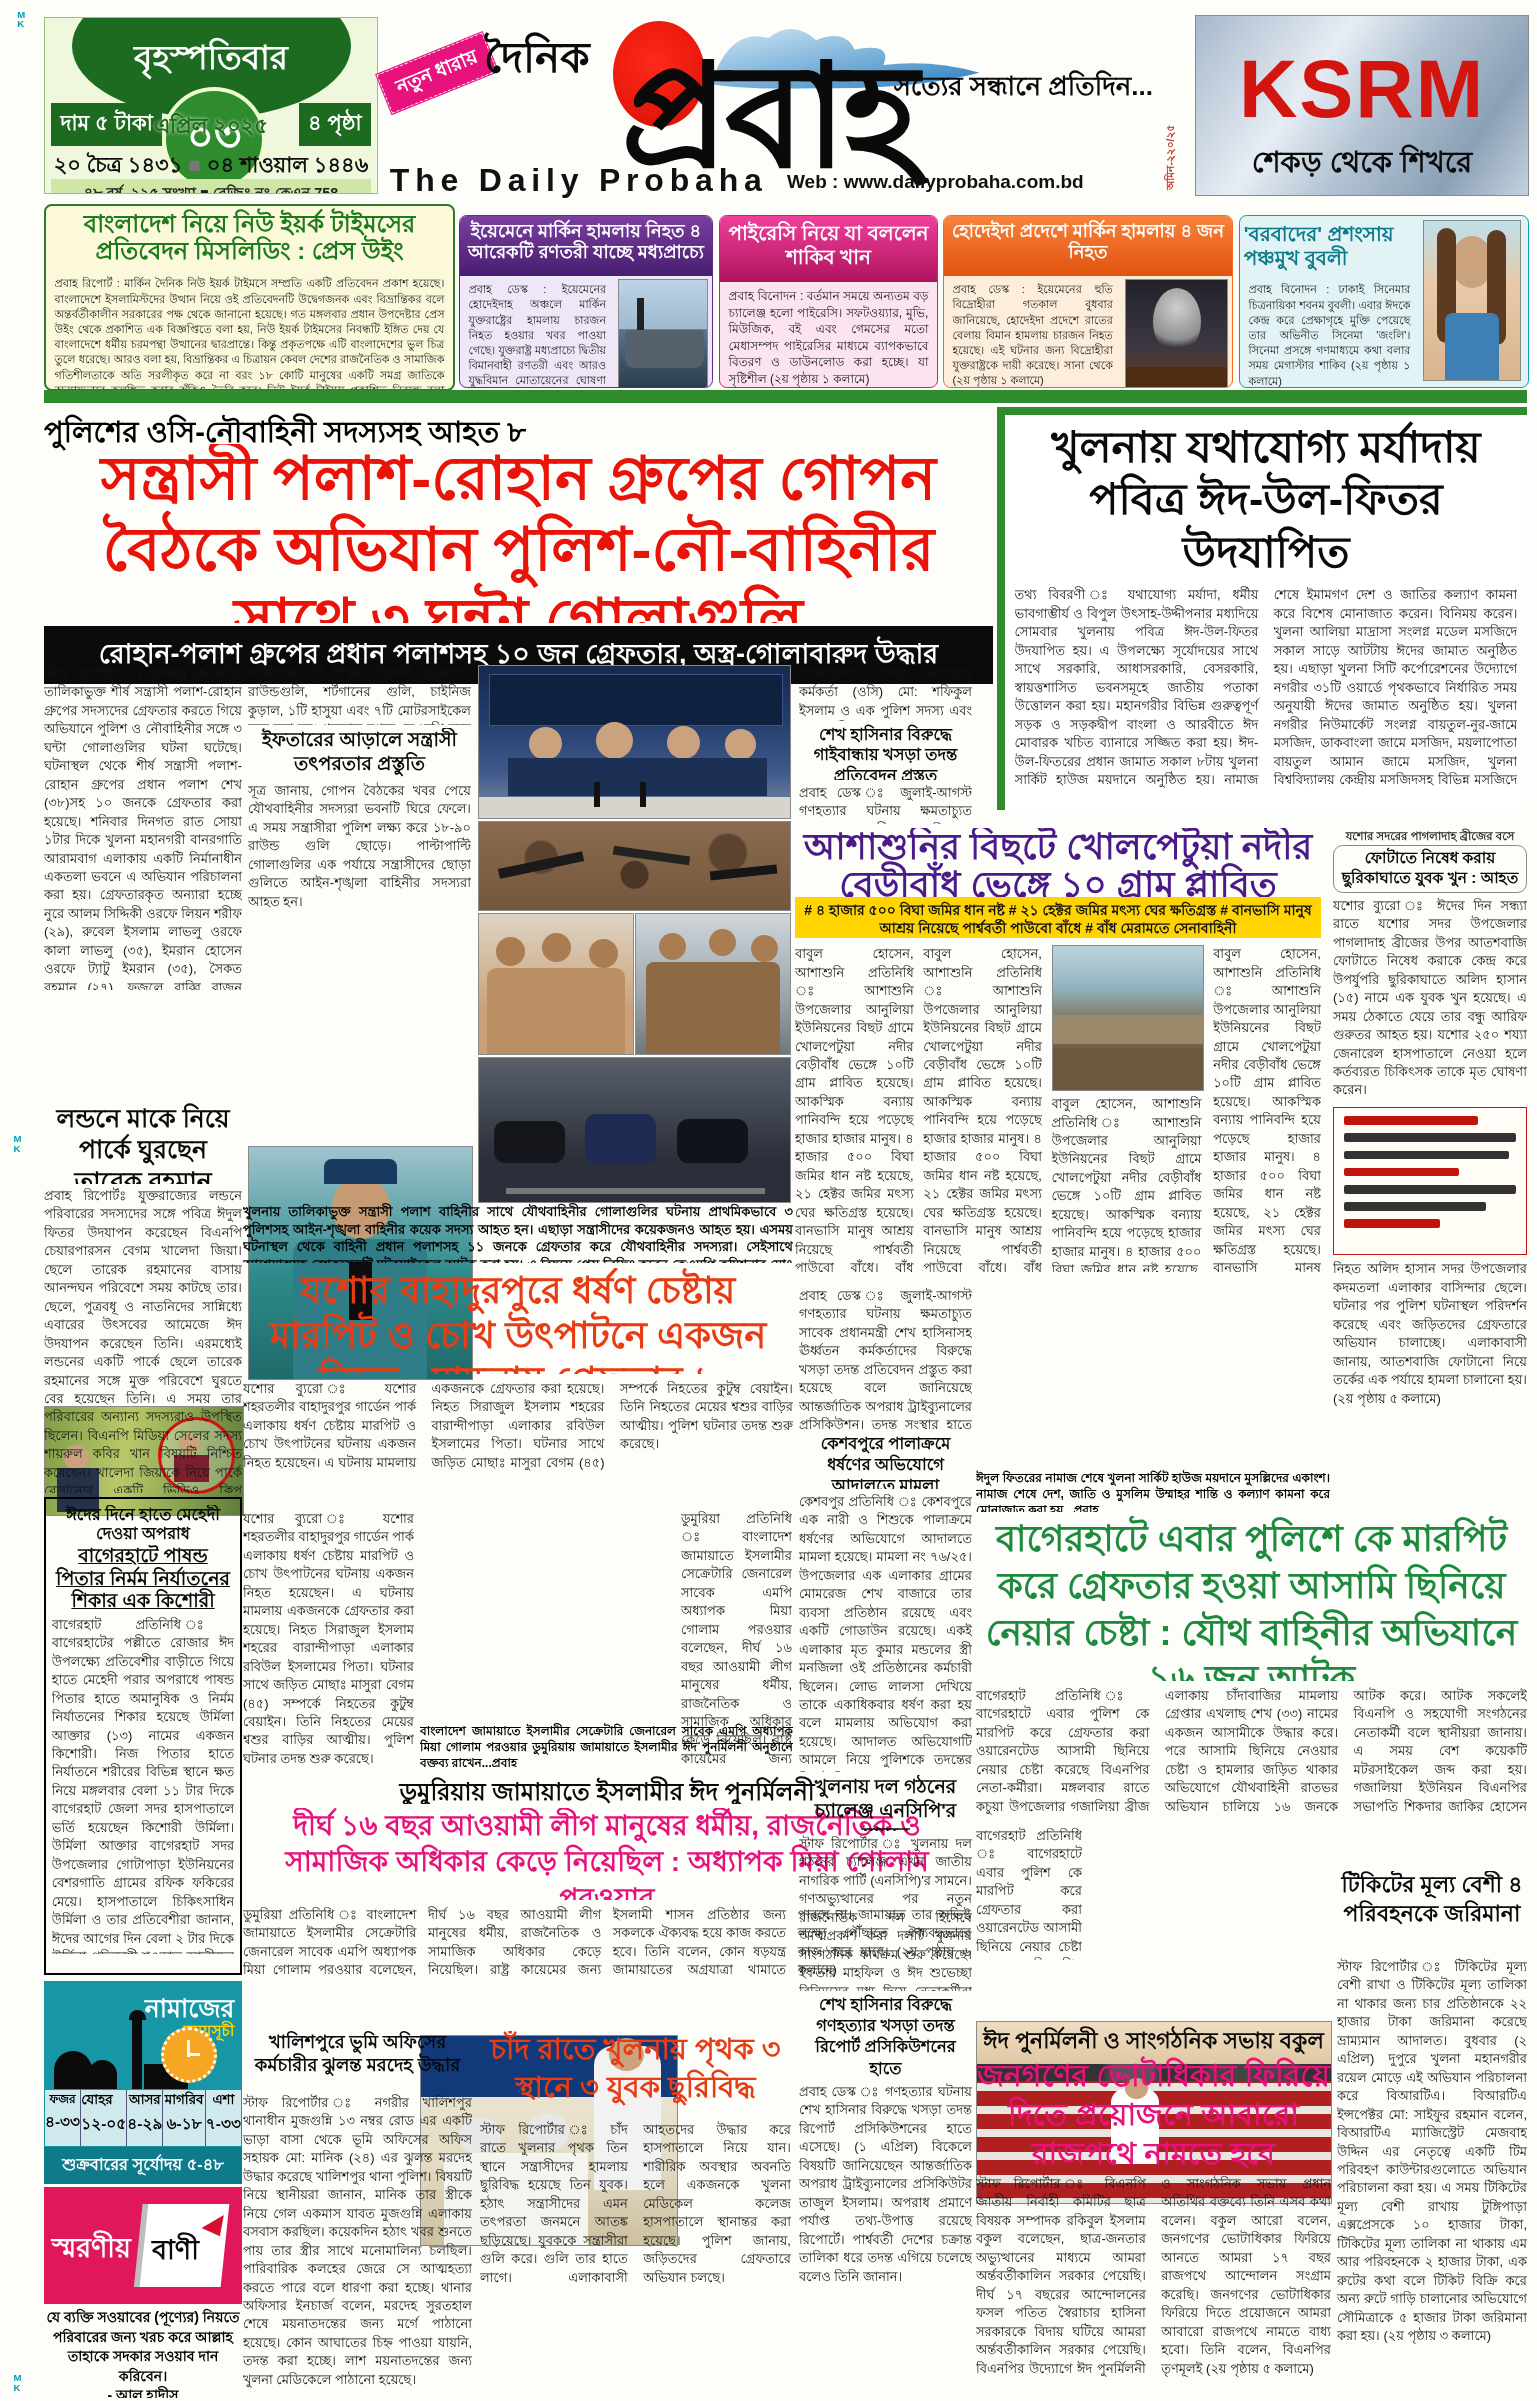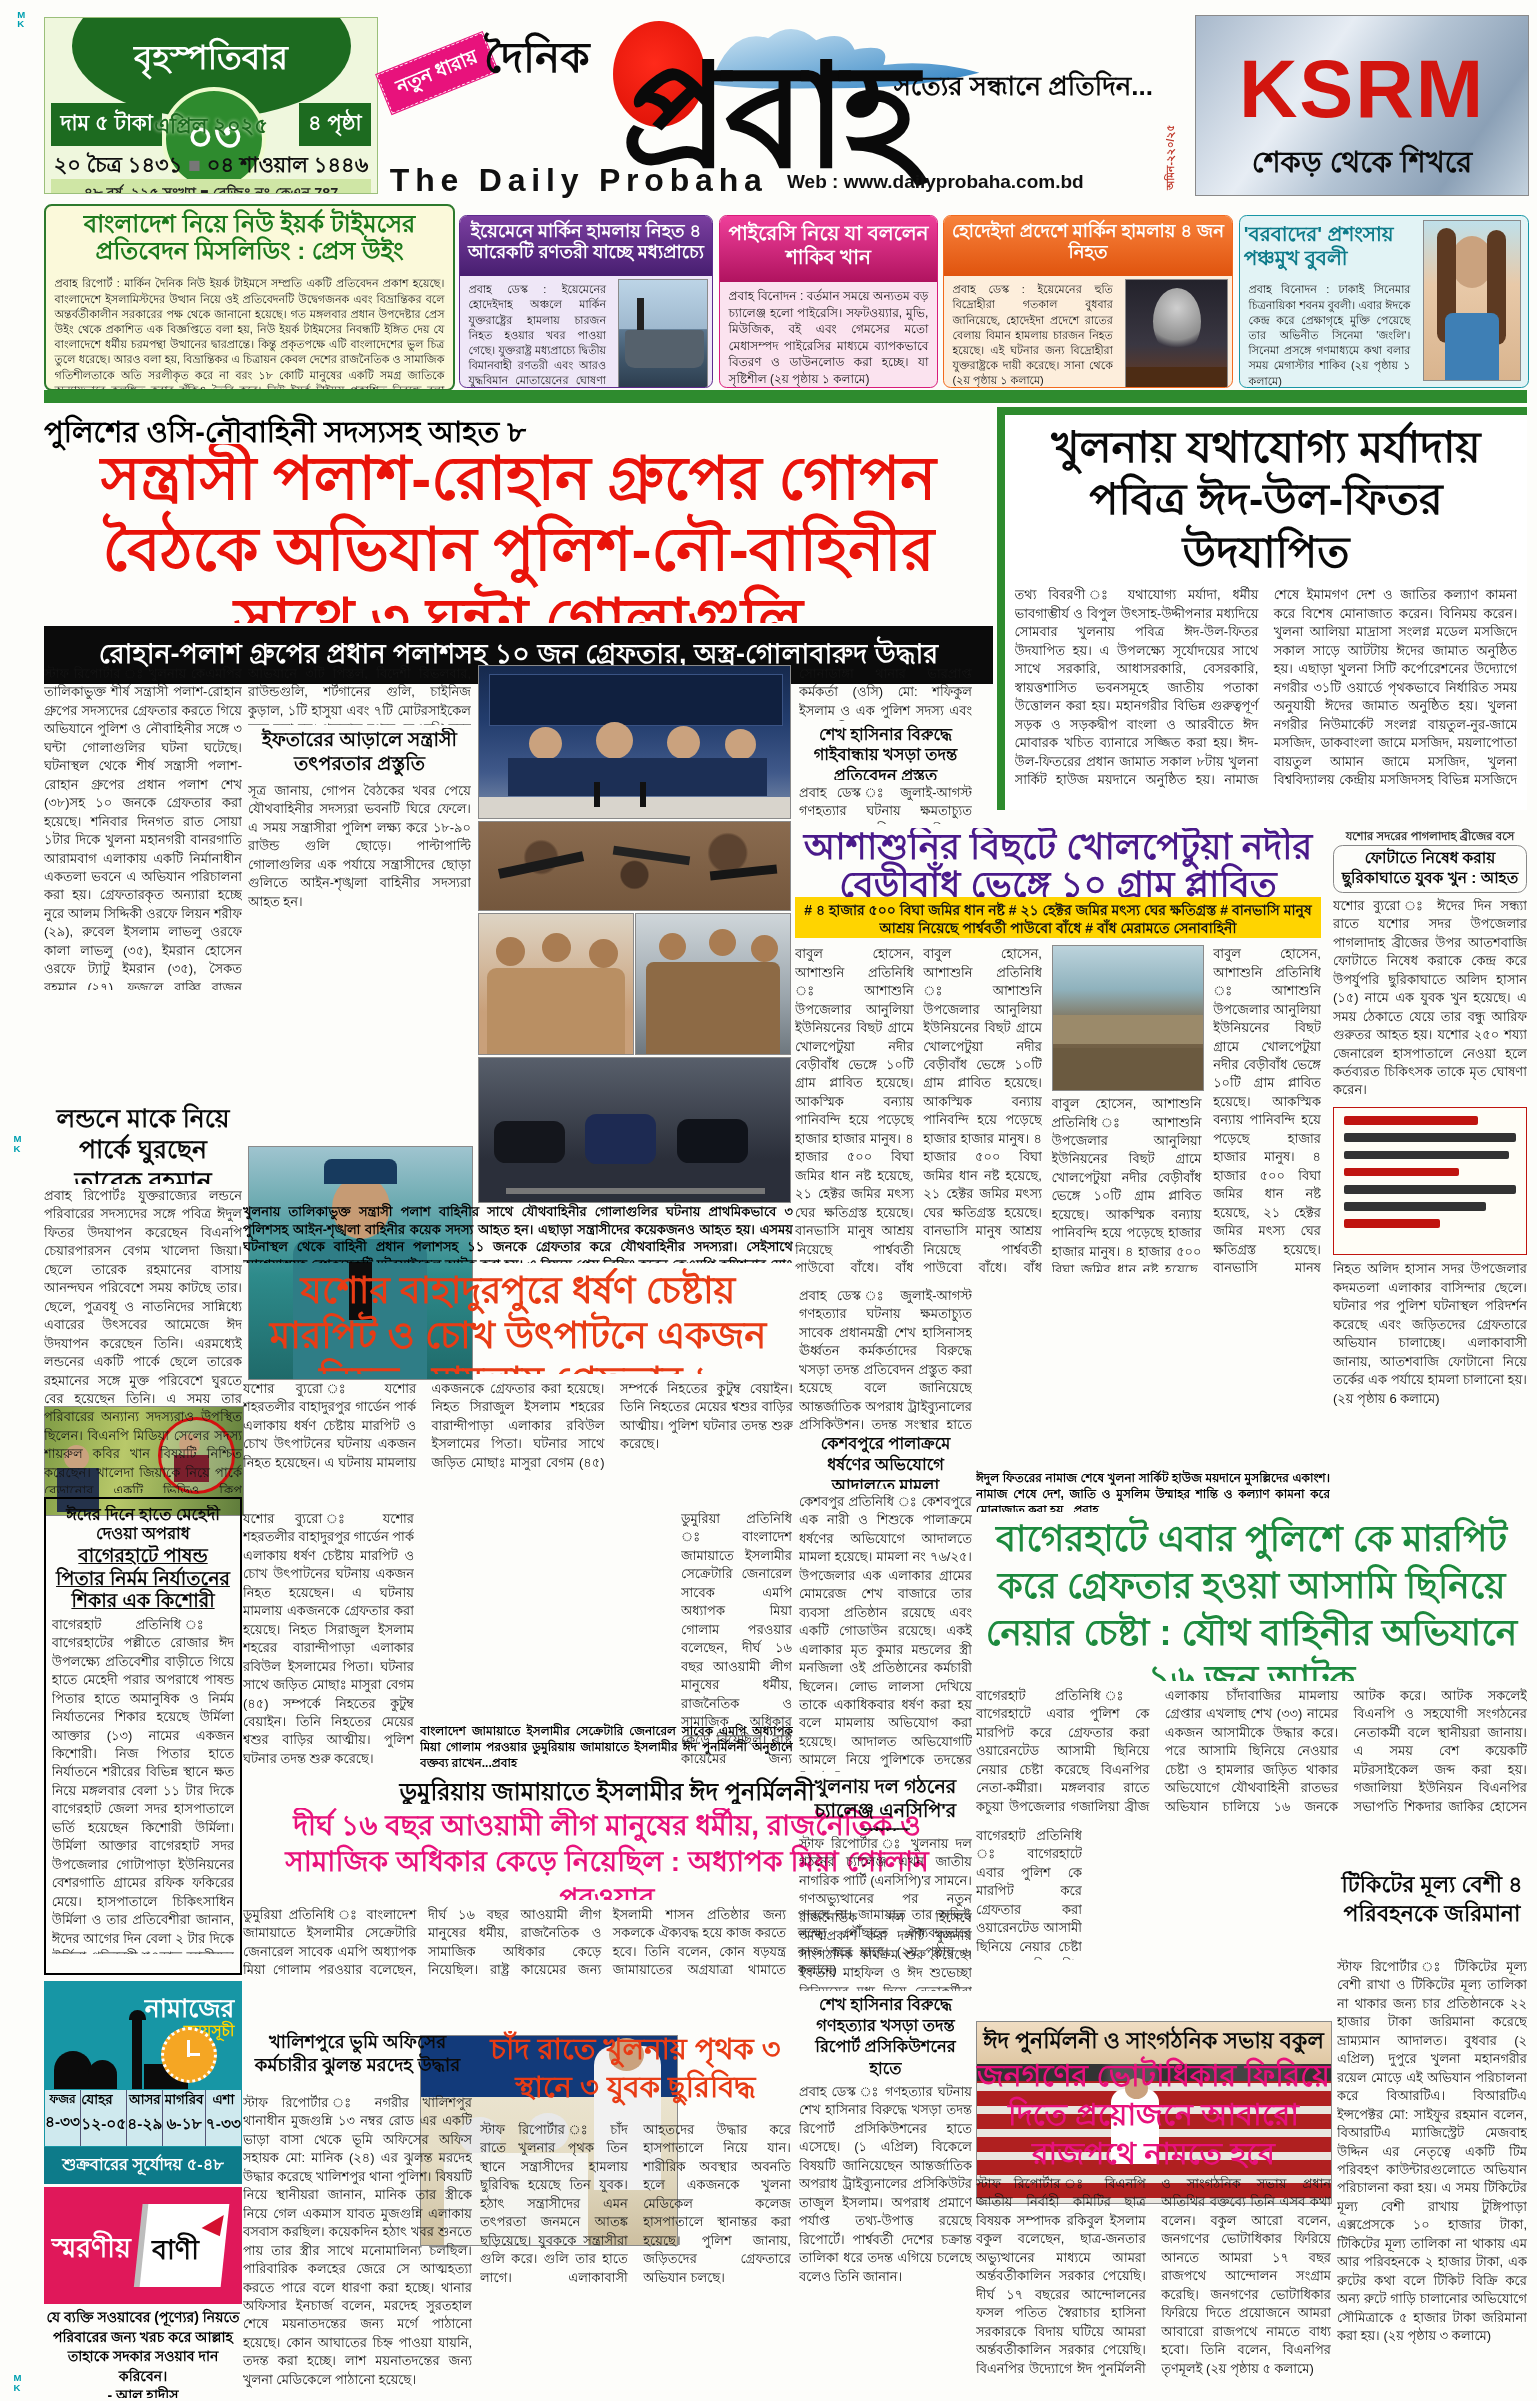--- a/index.html
+++ b/index.html
@@ -51,21 +51,21 @@
     <div class="weekday">বৃহস্পতিবার</div>
     <div class="daycirc">০৩</div>
 
     <div class="abs" style="top:92px;left:0;width:100%;text-align:center;color:#1d6b20;font-size:21px;font-weight:bold;z-index:2;text-shadow:0 0 3.8px #eff7dd">এপ্রিল ২০২৫</div>
     <div class="chip" style="left:5.8px;top:85px">দাম ৫ টাকা</div>
     <div class="chip" style="right:5.8px;top:85px">৪ পৃষ্ঠা</div>
     <div class="dateline">
       <span>২০ চৈত্র ১৪৩১</span> <span style="color:#777">■</span> <span>০৪ শাওয়াল ১৪৪৬</span>
     </div>
     <div class="issueline">
-      <span>৪৮ বর্ষ, ২২৫ সংখ্যা</span> ■ <span>রেজিঃ নং-কেএন 787</span>
+      <span>৪৮ বর্ষ, ২২৫ সংখ্যা</span> ■ <span>রেজিঃ নং-কেএন 758</span>
     </div>
   </div>
 
   <div class="abs" style="left:384px;top:7.7px;width:797px;height:188px">
     <div class="tag" style="left:-3.8px;top:44px">নতুন ধারায়</div>
     <div class="abs" style="left:100px;top:17.3px;font-size:42px;font-weight:900;color:#0a0a0a">দৈনিক</div>
     <div class="sun" style="left:229px;top:13.4px"></div>
     <svg class="abs" style="left:317px;top:9.6px" width="288" height="77" viewBox="0 0 300 80">
       <defs>
           <linearGradient id="wg" x1="0" y1="0" x2="1" y2="1">
@@ -223,21 +223,21 @@
     <div class="bt" style="height:204px;margin-top:3.8px">যশোর ব্যুরো ঃ ঈদের দিন সন্ধ্যা রাতে যশোর সদর উপজেলার পাগলাদাহ ব্রীজের উপর আতশবাজি ফোটাতে নিষেধ করাকে কেন্দ্র করে উপর্যুপরি ছুরিকাঘাতে অলিদ হাসান (১৫) নামে এক যুবক খুন হয়েছে। এ সময় ঠেকাতে যেয়ে তার বন্ধু আরিফ গুরুতর আহত হয়। যশোর ২৫০ শয্যা জেনারেল হাসপাতালে নেওয়া হলে কর্তব্যরত চিকিৎসক তাকে মৃত ঘোষণা করেন।</div>
     <div style="border:1.9px solid #c0140f;height:146px;margin-top:5.8px;background:#fffdf6">
       <div class="noticebar" style="background:#c0140f;width:70%"></div>
       <div class="noticebar" style="background:#333"></div>
       <div class="noticebar" style="background:#333;width:86%"></div>
       <div class="noticebar" style="background:#c0140f;width:60%"></div>
       <div class="noticebar" style="background:#333;width:90%"></div>
       <div class="noticebar" style="background:#333;width:74%"></div>
       <div class="noticebar" style="background:#c0140f;width:50%"></div>
     </div>
-    <div class="bt" style="height:242px;margin-top:5.8px">নিহত অলিদ হাসান সদর উপজেলার কদমতলা এলাকার বাসিন্দার ছেলে। ঘটনার পর পুলিশ ঘটনাস্থল পরিদর্শন করেছে এবং জড়িতদের গ্রেফতারে অভিযান চালাচ্ছে। এলাকাবাসী জানায়, আতশবাজি ফোটানো নিয়ে তর্কের এক পর্যায়ে হামলা চালানো হয়। (২য় পৃষ্ঠায় 6 কলামে)</div>
+    <div class="bt" style="height:242px;margin-top:5.8px">নিহত অলিদ হাসান সদর উপজেলার কদমতলা এলাকার বাসিন্দার ছেলে। ঘটনার পর পুলিশ ঘটনাস্থল পরিদর্শন করেছে এবং জড়িতদের গ্রেফতারে অভিযান চালাচ্ছে। এলাকাবাসী জানায়, আতশবাজি ফোটানো নিয়ে তর্কের এক পর্যায়ে হামলা চালানো হয়। (২য় পৃষ্ঠায় ৫ কলামে)</div>
   </div>
 
   <div class="abs photo" style="left:44px;top:991px;width:198px;height:108px;background:linear-gradient(100deg,#7f9c45 0%,#b9c96a 40%,#8aa351 70%,#5d7a3a 100%)">
     <div class="abs" style="left:113px;top:9.6px;width:71px;height:71px;border-radius:50%;border:3.8px solid #d40f0f;background:rgba(255,255,255,.25)"></div>
     <div class="abs" style="left:134px;top:27px;width:21px;height:21px;border-radius:50%;background:#caa27e"></div>
     <div class="abs" style="left:129px;top:48px;width:35px;height:27px;background:#7a1f2c"></div>
     <div class="abs" style="left:19px;top:38px;width:25px;height:25px;border-radius:50%;background:#caa27e"></div>
     <div class="abs" style="left:11.5px;top:61px;width:42px;height:44px;background:#24324a"></div>
   </div>
   <div class="abs hl" style="left:44px;top:1103px;width:198px;height:81px;font-size:25px;line-height:1.25;color:#0a0a0a">লন্ডনে মাকে নিয়ে পার্কে ঘুরছেন তারেক রহমান</div>

